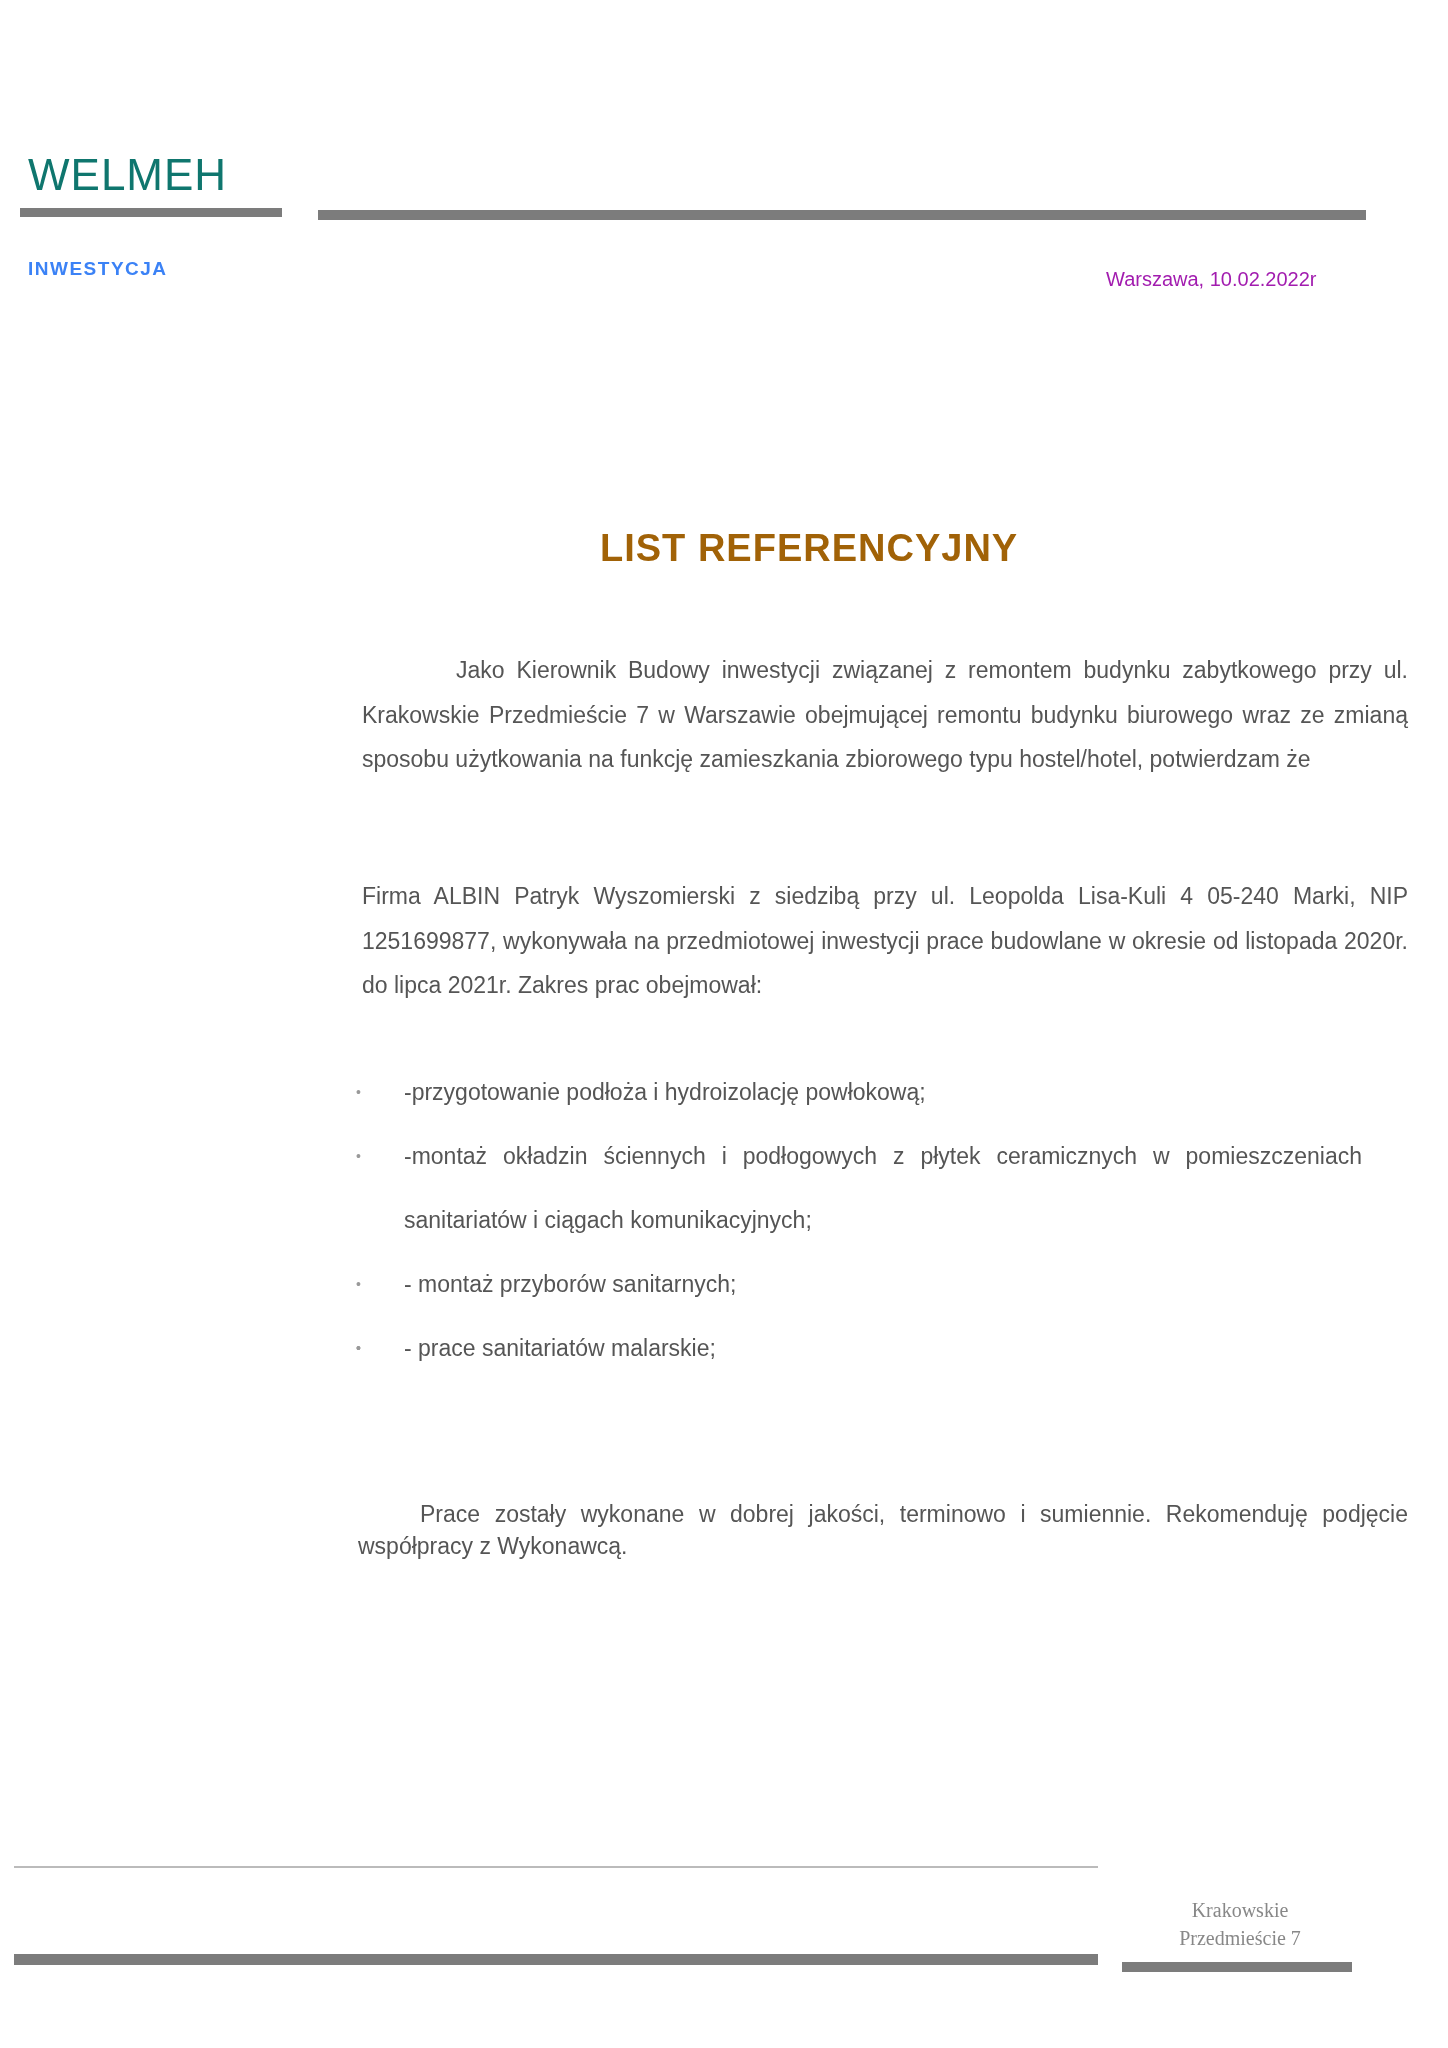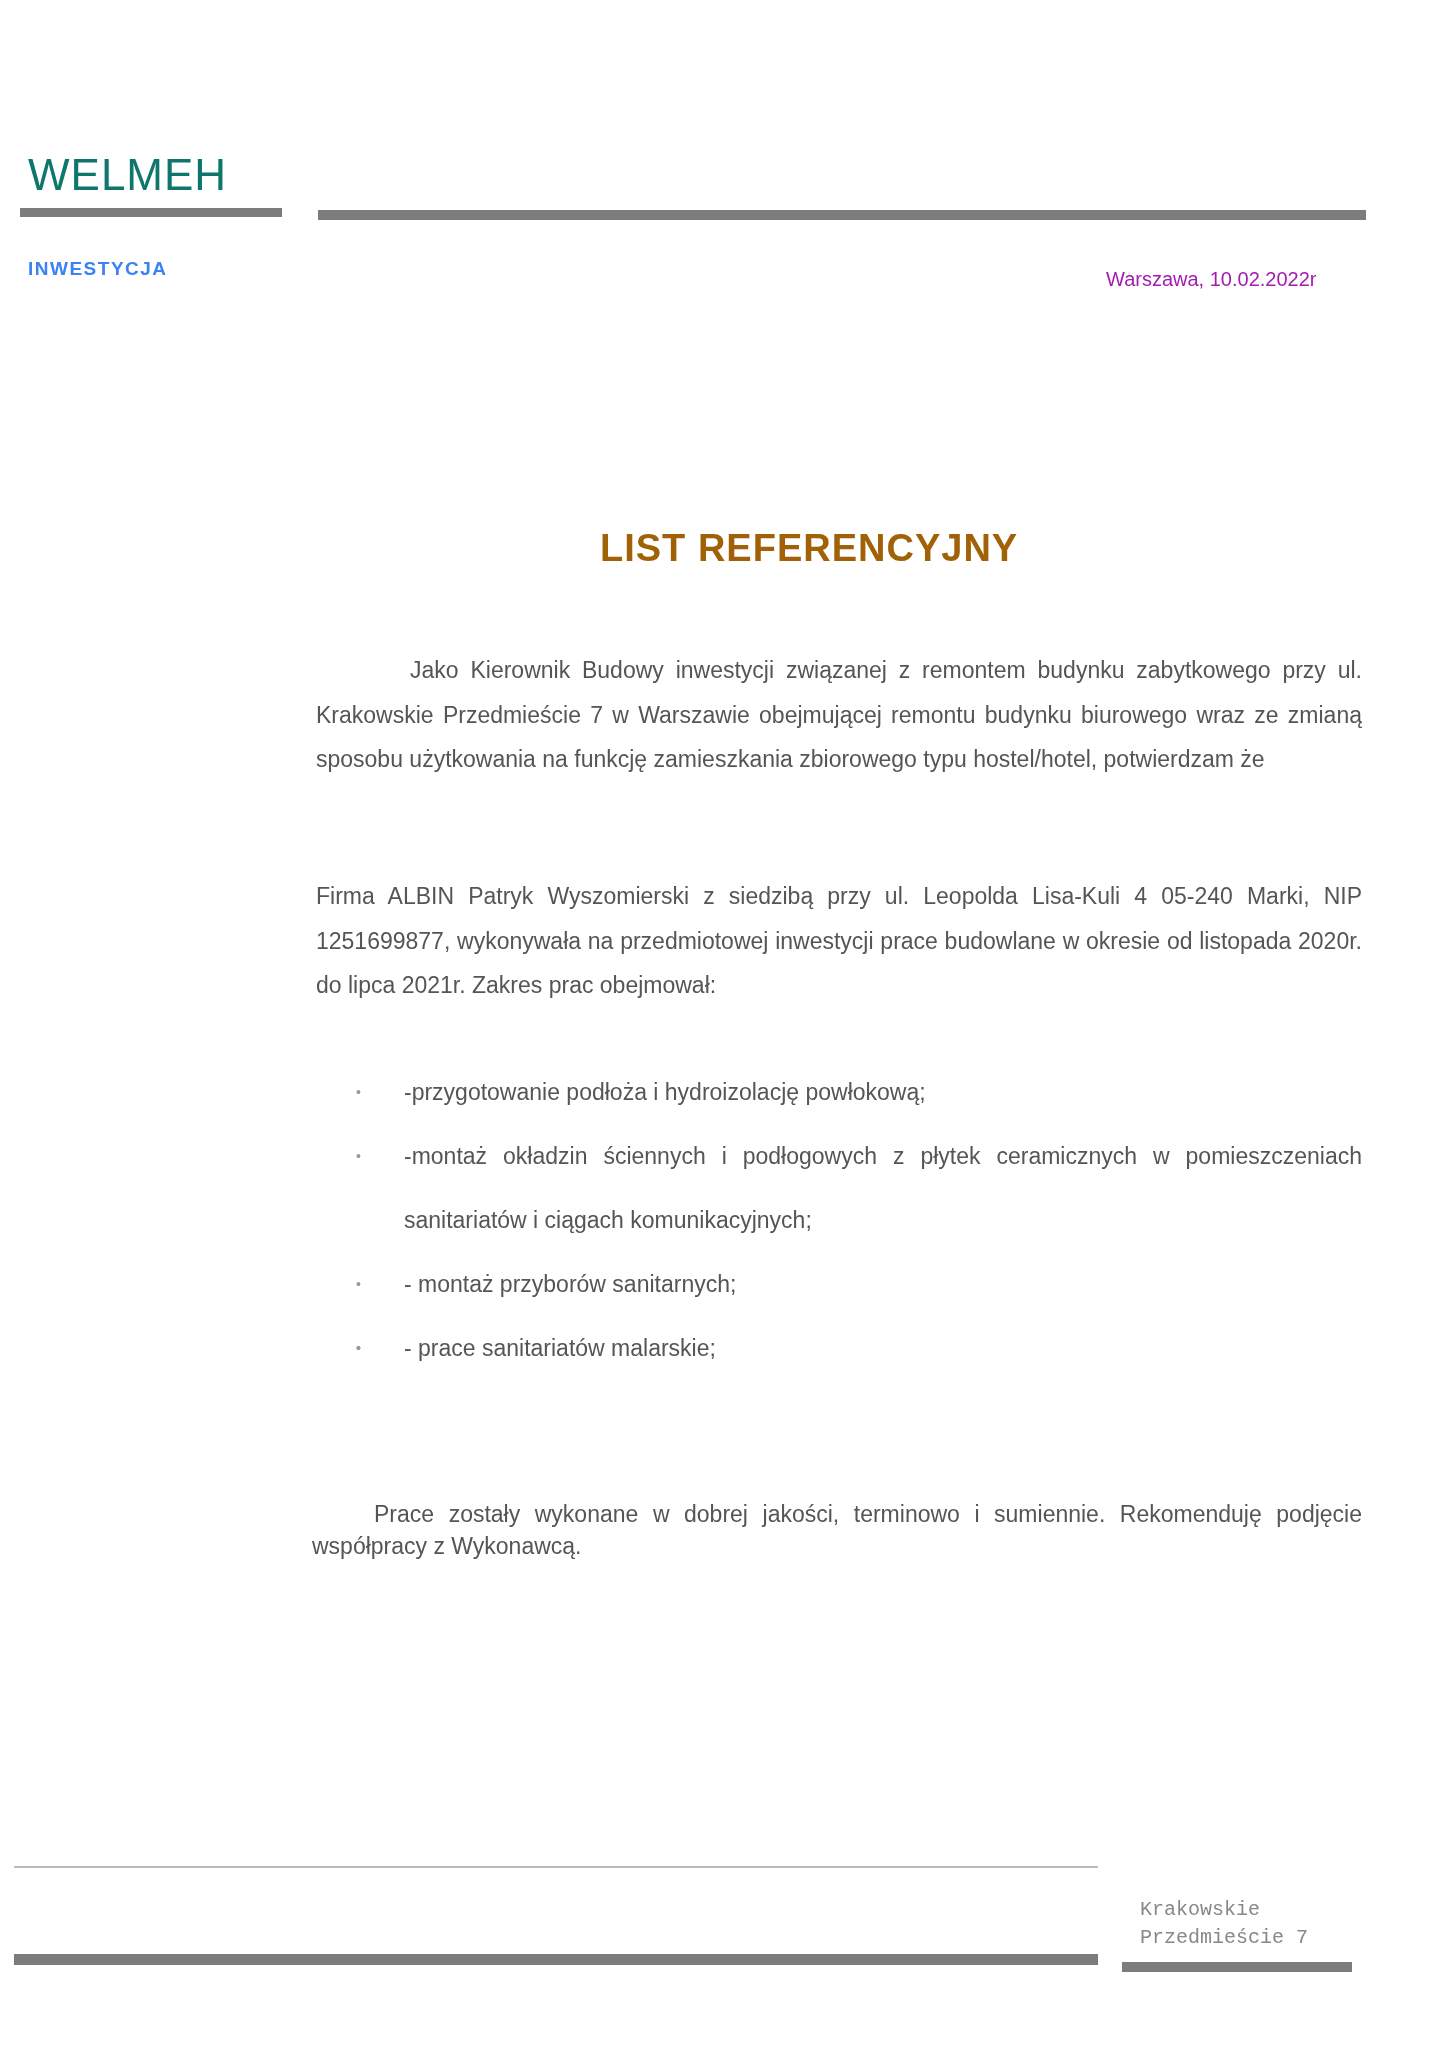--- a/index.html
+++ b/index.html
@@ -5,32 +5,32 @@
   html, body { margin: 0; padding: 0; background: #ffffff; }
   body { width: 1448px; height: 2048px; position: relative; overflow: hidden; color: #555; }
   .abs { position: absolute; }
   .logo { left: 28px; top: 150px; font-family: "Liberation Sans", sans-serif; font-size: 44px; font-weight: 300; color: #0f766e; letter-spacing: 1px; }
   .rule { background: #6e6e6e; height: 9px; opacity: 0.9; }
   .rule-left { left: 20px; top: 208px; width: 262px; }
   .rule-right { left: 318px; top: 210px; width: 1048px; height: 10px; }
   .sub { left: 28px; top: 258px; font-family: "Liberation Sans", sans-serif; font-size: 19px; color: #3b82f6; letter-spacing: 1.5px; font-weight: bold; }
   .date { left: 1106px; top: 268px; font-family: "Liberation Sans", sans-serif; font-size: 20px; color: #a21caf; }
   .title { left: 600px; top: 527px; font-family: "Liberation Sans", sans-serif; font-size: 38px; font-weight: bold; color: #a16207; letter-spacing: 1px; }
-  .body-text { font-family: "Liberation Sans Narrow", "Liberation Sans", sans-serif; font-size: 23px; color: #555; line-height: 44.5px; text-align: justify; }
+  .body-text { font-family: "Liberation Sans Narrow", "Liberation Sans", sans-serif; font-size: 23px; color: #555; line-height: 44.5px; text-align: justify; margin-left: 46px; }
   .p1 { left: 316px; top: 648px; width: 1046px; text-indent: 94px; }
   .p2 { left: 316px; top: 874px; width: 1046px; }
   .list { left: 356px; top: 1060px; width: 1006px; margin: 0; padding: 0; list-style: none; }
   .list li { position: relative; padding-left: 48px; line-height: 64px; text-align: justify; }
   .list li .bullet { position: absolute; left: 0; top: 0; font-size: 14px; color: #999; }
   .list li.two-line { line-height: 64px; }
   .p3 { left: 312px; top: 1498px; width: 1050px; line-height: 32px; text-indent: 62px; }
   .footer-rule-thin { left: 14px; top: 1866px; width: 1084px; height: 2px; background: #bbb; }
   .footer-rule-left { left: 14px; top: 1954px; width: 1084px; height: 11px; }
   .footer-rule-right { left: 1122px; top: 1962px; width: 230px; height: 10px; }
-  .footer-addr { left: 1140px; top: 1896px; width: 200px; font-family: Liberation Mono, monospace; font-size: 20px; color: #888; line-height: 28px; }
+  .footer-addr { left: 1140px; top: 1896px; width: 200px; font-family: Liberation Serif, serif; font-size: 20px; color: #888; text-align: center; line-height: 28px; }
 </style>
 </head>
 <body>
 
 <div class="abs logo">WELMEH</div>
 <div class="abs rule rule-left"></div>
 <div class="abs rule rule-right"></div>
 <div class="abs sub">INWESTYCJA</div>
 <div class="abs date">Warszawa, 10.02.2022r</div>
 

